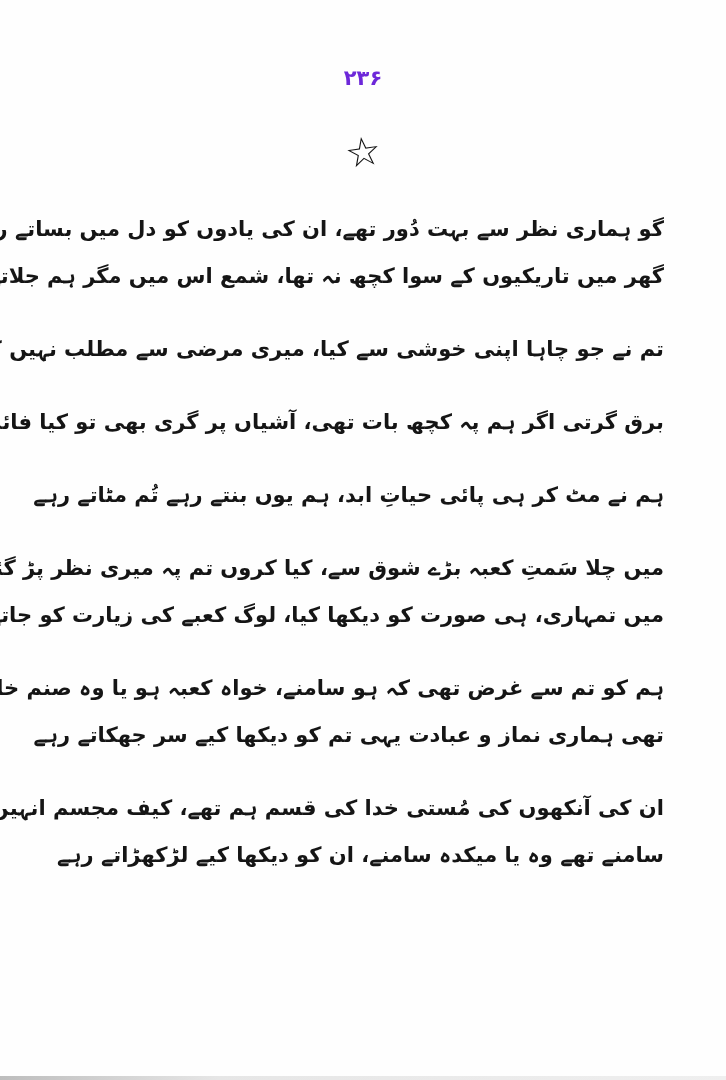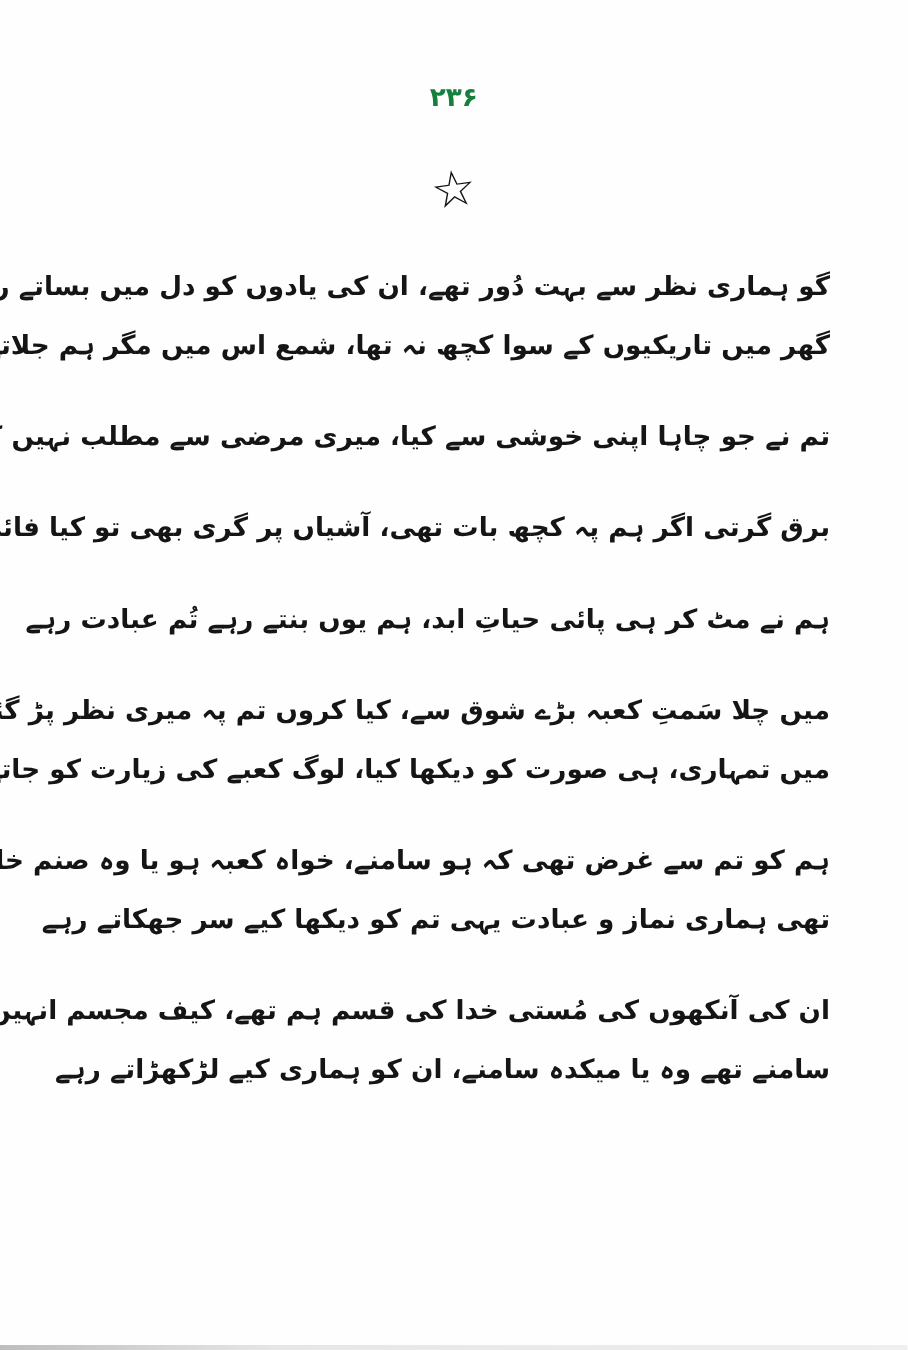--- a/index.html
+++ b/index.html
@@ -22,21 +22,21 @@
     position: relative;
     box-sizing: border-box;
   }
   .page-number {
     padding-top: 66px;
     text-align: center;
     font-size: 21px;
     font-weight: 700;
     letter-spacing: 3px;
     direction: rtl;
-    color: #15803d;
+    color: #6d28d9;
   }
   .star-divider {
     margin-top: 42px;
     text-align: center;
     font-size: 40px;
     line-height: 40px;
     color: #111111;
     transform: rotate(-8deg);
     transform-origin: center;
   }
@@ -83,35 +83,35 @@
 
     <div class="couplet">
       <div class="poem-line">تم نے جو چاہا اپنی خوشی سے کیا، میری مرضی سے مطلب نہیں کچھ تمہیں</div>
     </div>
 
     <div class="couplet">
       <div class="poem-line">برق گرتی اگر ہم پہ کچھ بات تھی، آشیاں پر گری بھی تو کیا فائدہ</div>
     </div>
 
     <div class="couplet">
-      <div class="poem-line">ہم نے مٹ کر ہی پائی حیاتِ ابد، ہم یوں بنتے رہے تُم عبادت رہے</div>
+      <div class="poem-line">ہم نے مٹ کر ہی پائی حیاتِ ابد، ہم یوں بنتے رہے تُم مٹاتے رہے</div>
     </div>
 
     <div class="couplet">
       <div class="poem-line">میں چلا سَمتِ کعبہ بڑے شوق سے، کیا کروں تم پہ میری نظر پڑ گئی</div>
       <div class="poem-line">میں تمہاری، ہی صورت کو دیکھا کیا، لوگ کعبے کی زیارت کو جاتے رہے</div>
     </div>
 
     <div class="couplet">
       <div class="poem-line">ہم کو تم سے غرض تھی کہ ہو سامنے، خواہ کعبہ ہو یا وہ صنم خانہ ہو</div>
       <div class="poem-line">تھی ہماری نماز و عبادت یہی تم کو دیکھا کیے سر جھکاتے رہے</div>
     </div>
 
     <div class="couplet">
       <div class="poem-line">ان کی آنکھوں کی مُستی خدا کی قسم ہم تھے، کیف مجسم انہیں دیکھ کر</div>
-      <div class="poem-line">سامنے تھے وہ یا میکدہ سامنے، ان کو ہماری کیے لڑکھڑاتے رہے</div>
+      <div class="poem-line">سامنے تھے وہ یا میکدہ سامنے، ان کو دیکھا کیے لڑکھڑاتے رہے</div>
     </div>
 
   </div>
 
   <div class="scan-edge-bottom"></div>
 
 </div>
 
 </body></html>

